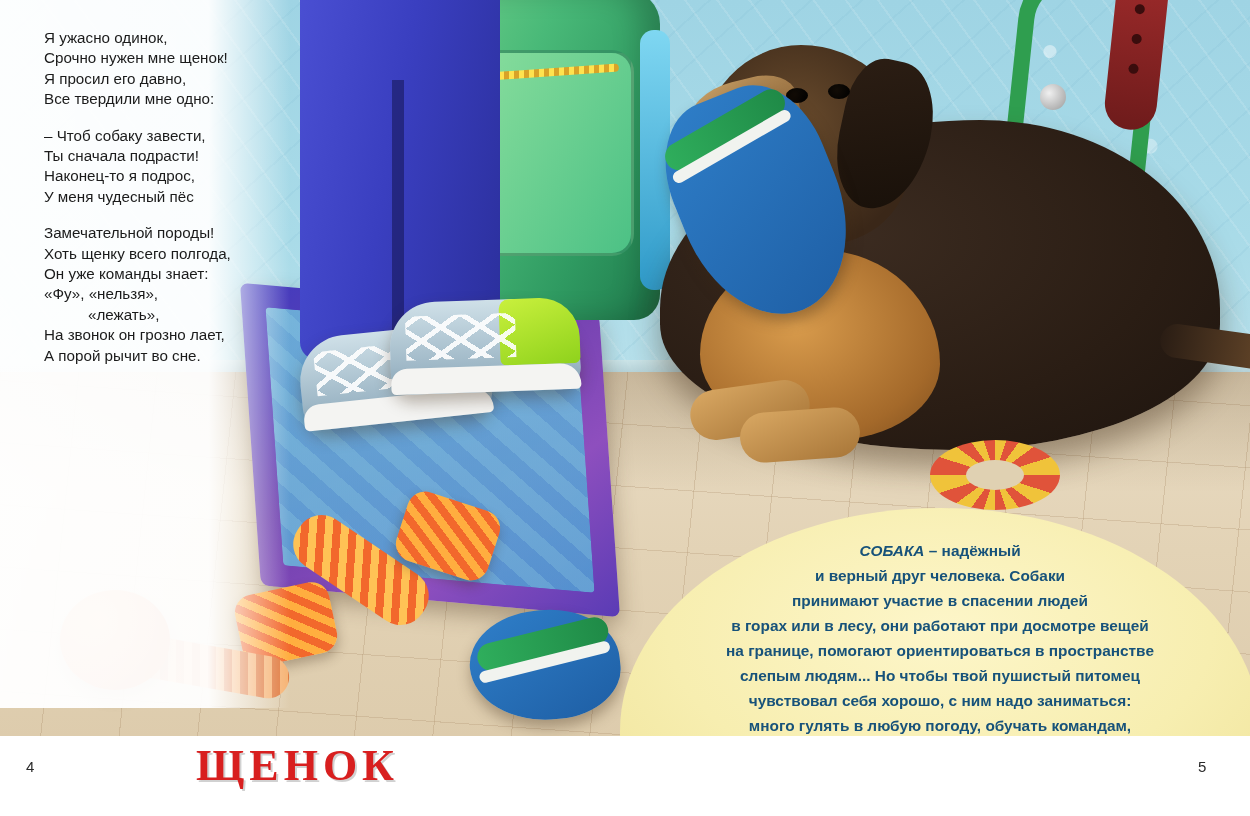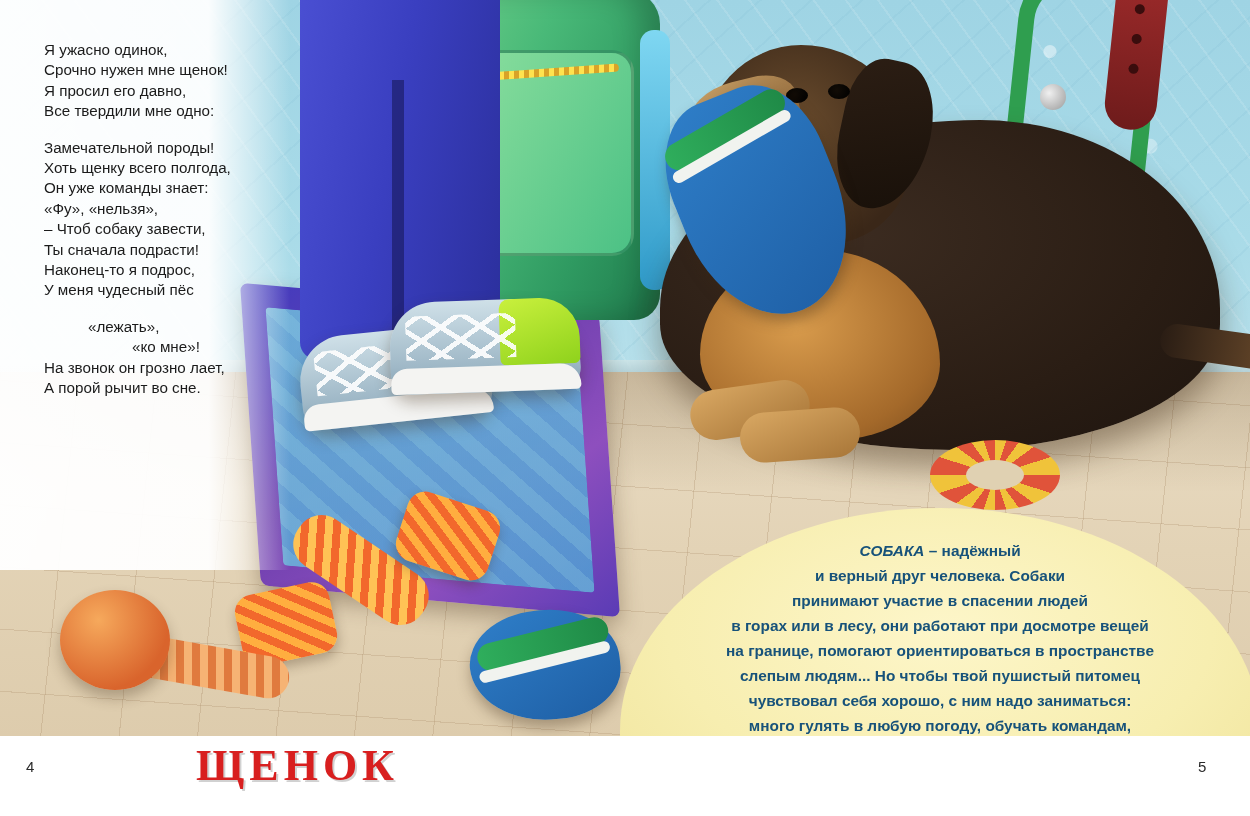--- a/index.html
+++ b/index.html
@@ -313,23 +313,23 @@
   .hook {
     position: absolute; left: 1040px; top: 84px;
     width: 26px; height: 26px; border-radius: 50%;
     background: radial-gradient(circle at 35% 35%, #f0f0f0, #9a9a9a);
   }
 
   
   .poem-panel {
     position: absolute;
     left: 0; top: 0;
-    width: 290px; height: 570px;
+    width: 290px; height: 708px;
     background: linear-gradient(90deg, rgba(255,255,255,.97) 0%, rgba(255,255,255,.95) 72%, rgba(255,255,255,0) 100%);
-    padding: 40px 18px 10px 44px;
+    padding: 28px 18px 10px 44px;
     box-sizing: border-box;
   }
   .poem-panel p {
     margin: 0 0 16px 0;
     font-size: 15.2px;
     line-height: 20.4px;
     color: #1b1b1b;
     white-space: pre-line;
   }
   .indent1 { padding-left: 44px; }
@@ -455,30 +455,29 @@
   <div class="toy-bone">
     <div class="bone-stick"></div>
     <div class="bone-ball"></div>
   </div>
 
   <div class="poem-panel">
     <p>Я ужасно одинок,
 Срочно нужен мне щенок!
 Я просил его давно,
 Все твердили мне одно:</p>
+    <p>– Чтоб собаку завести,
+Ты сначала подрасти!
+Наконец-то я подрос,
+У меня чудесный пёс</p>
     <p style="margin-bottom:0">Замечательной породы!
 Хоть щенку всего полгода,
 Он уже команды знает:
 «Фу», «нельзя»,</p>
-    <p>– Чтоб собаку завести,
-Ты сначала подрасти!
-Наконец-то я подрос,
-У меня чудесный пёс</p>
     <p class="indent1" style="margin-bottom:0">«лежать»,</p>
-    <p class="indent2" style="margin-bottom:0">«ко мне»!</p>
     <p>На звонок он грозно лает,
 А порой рычит во сне.</p>
   </div>
 
   <div class="fact-bubble">
     <div class="fact-text"><span class="fact-lead">СОБАКА</span><span> – надёжный
 и верный друг человека. Собаки
 принимают участие в спасении людей
 в горах или в лесу, они работают при досмотре вещей
 на границе, помогают ориентироваться в пространстве

